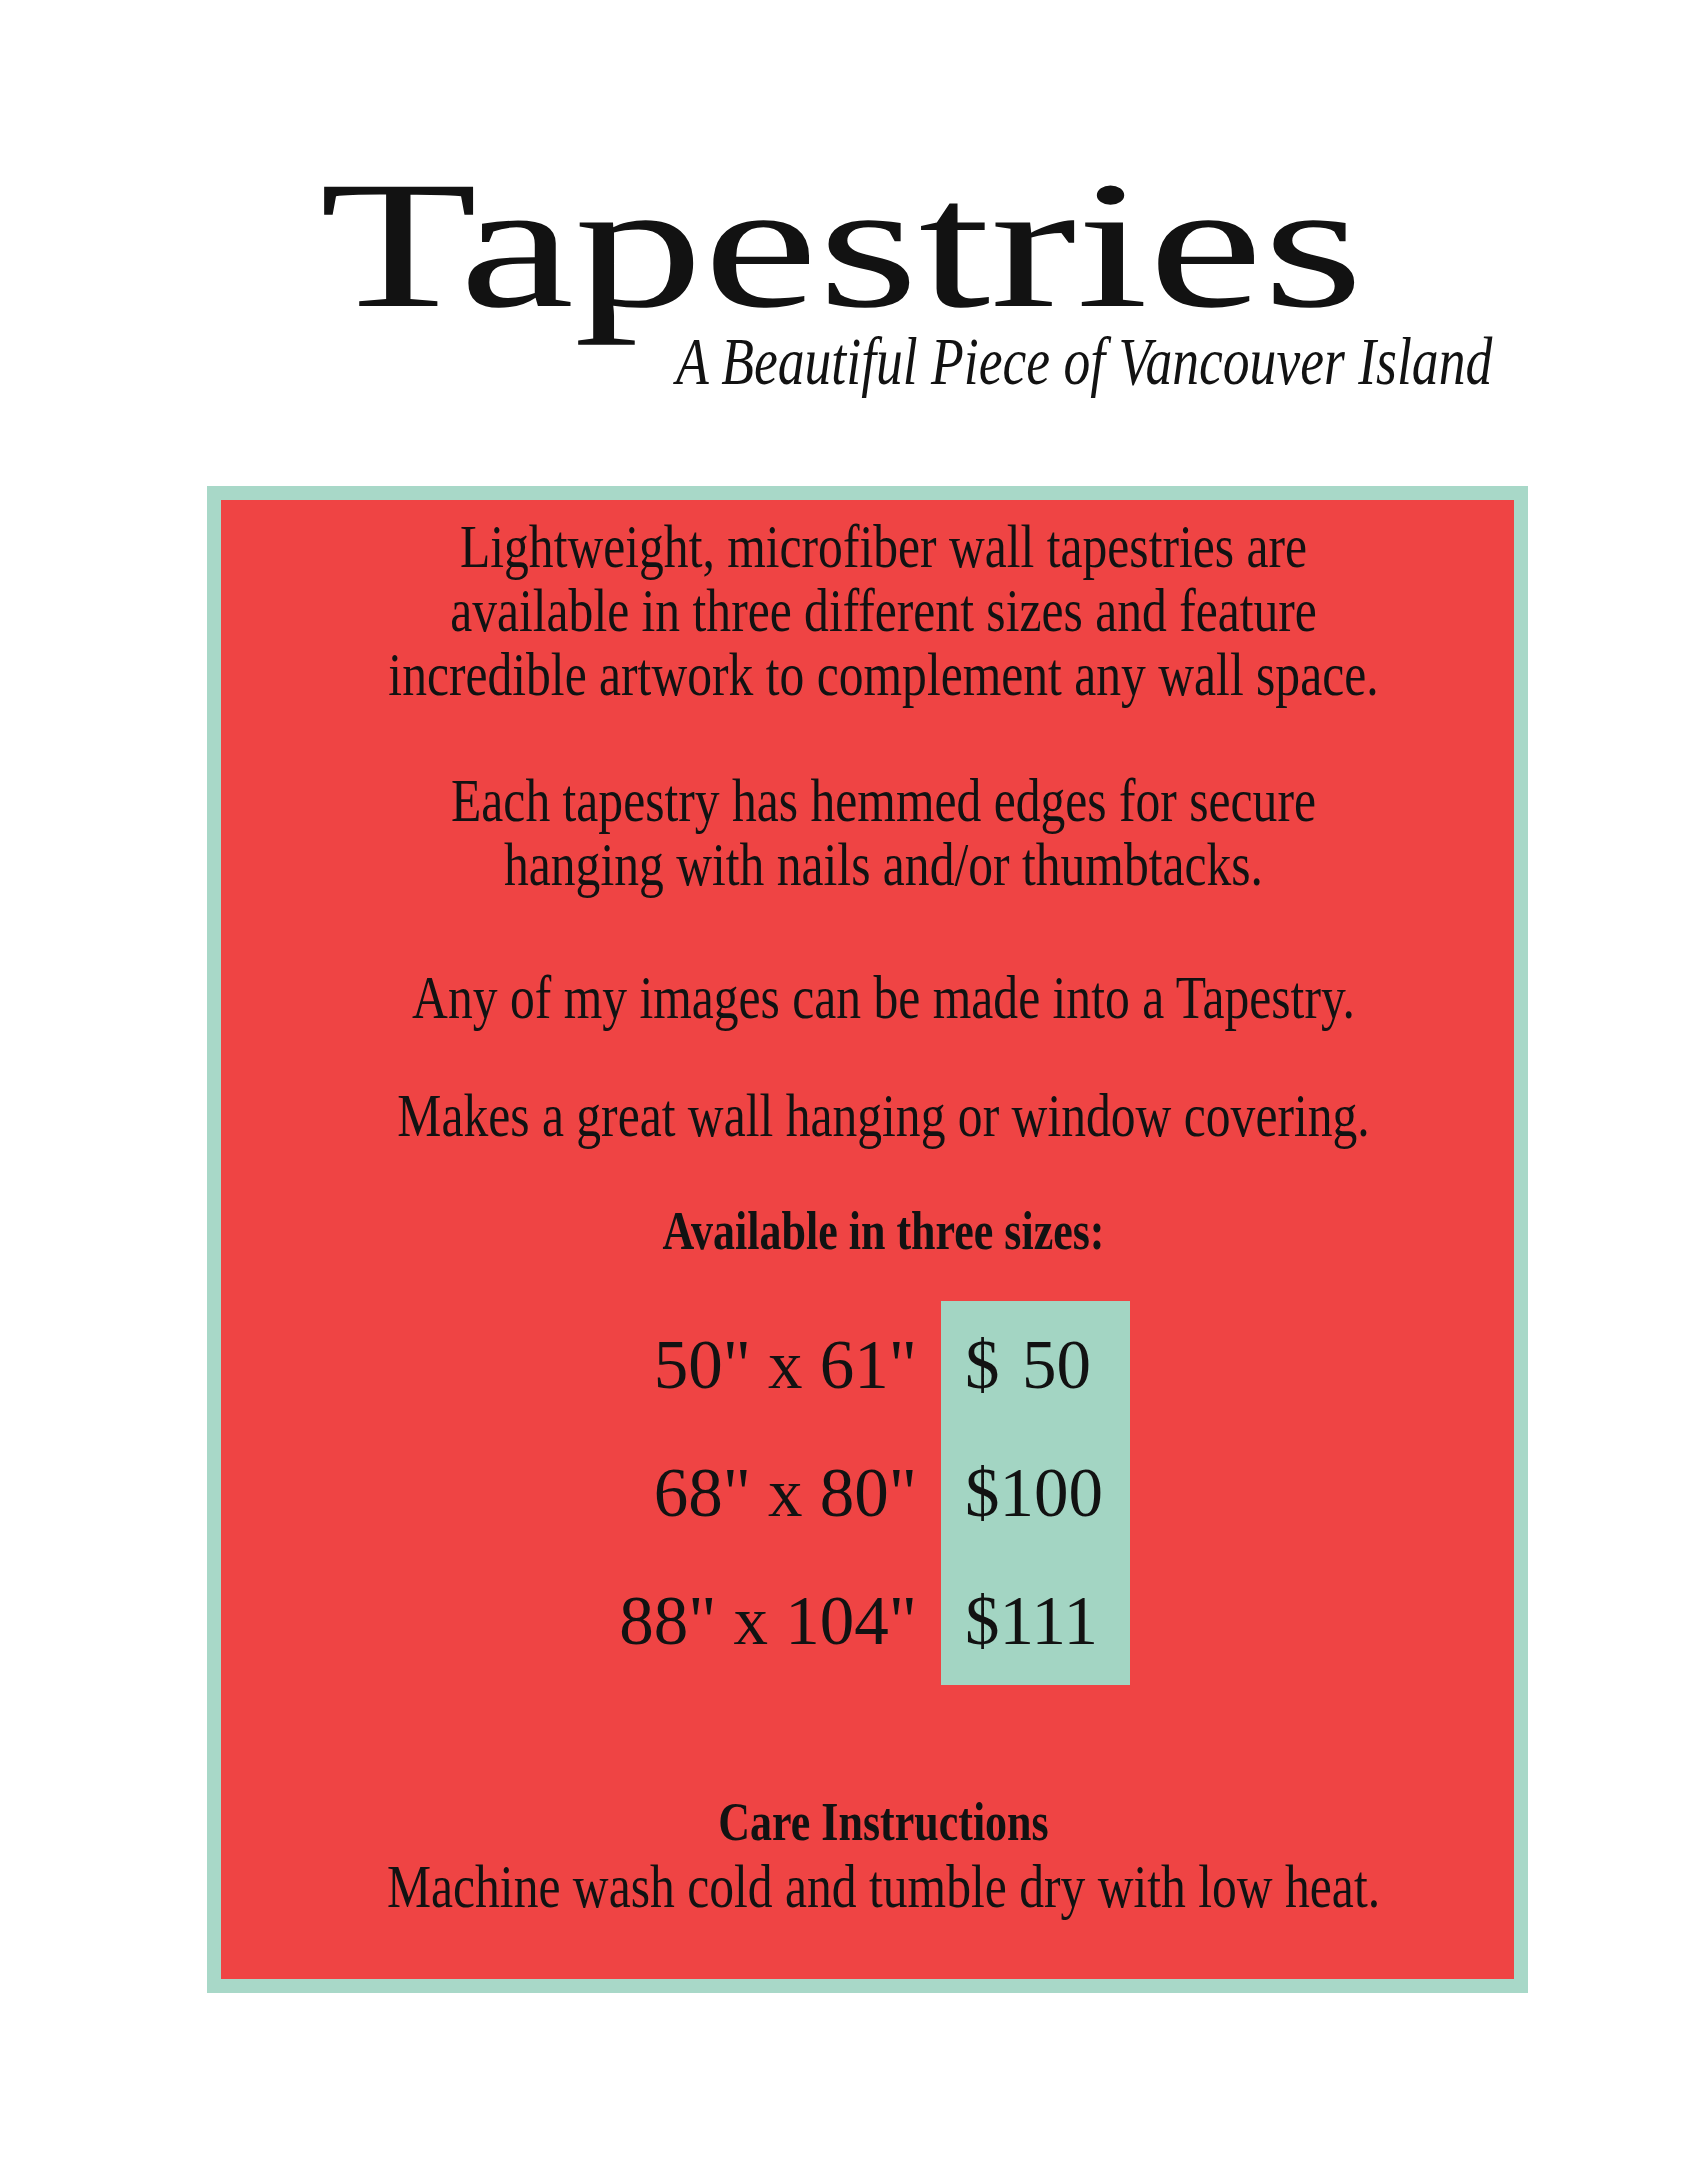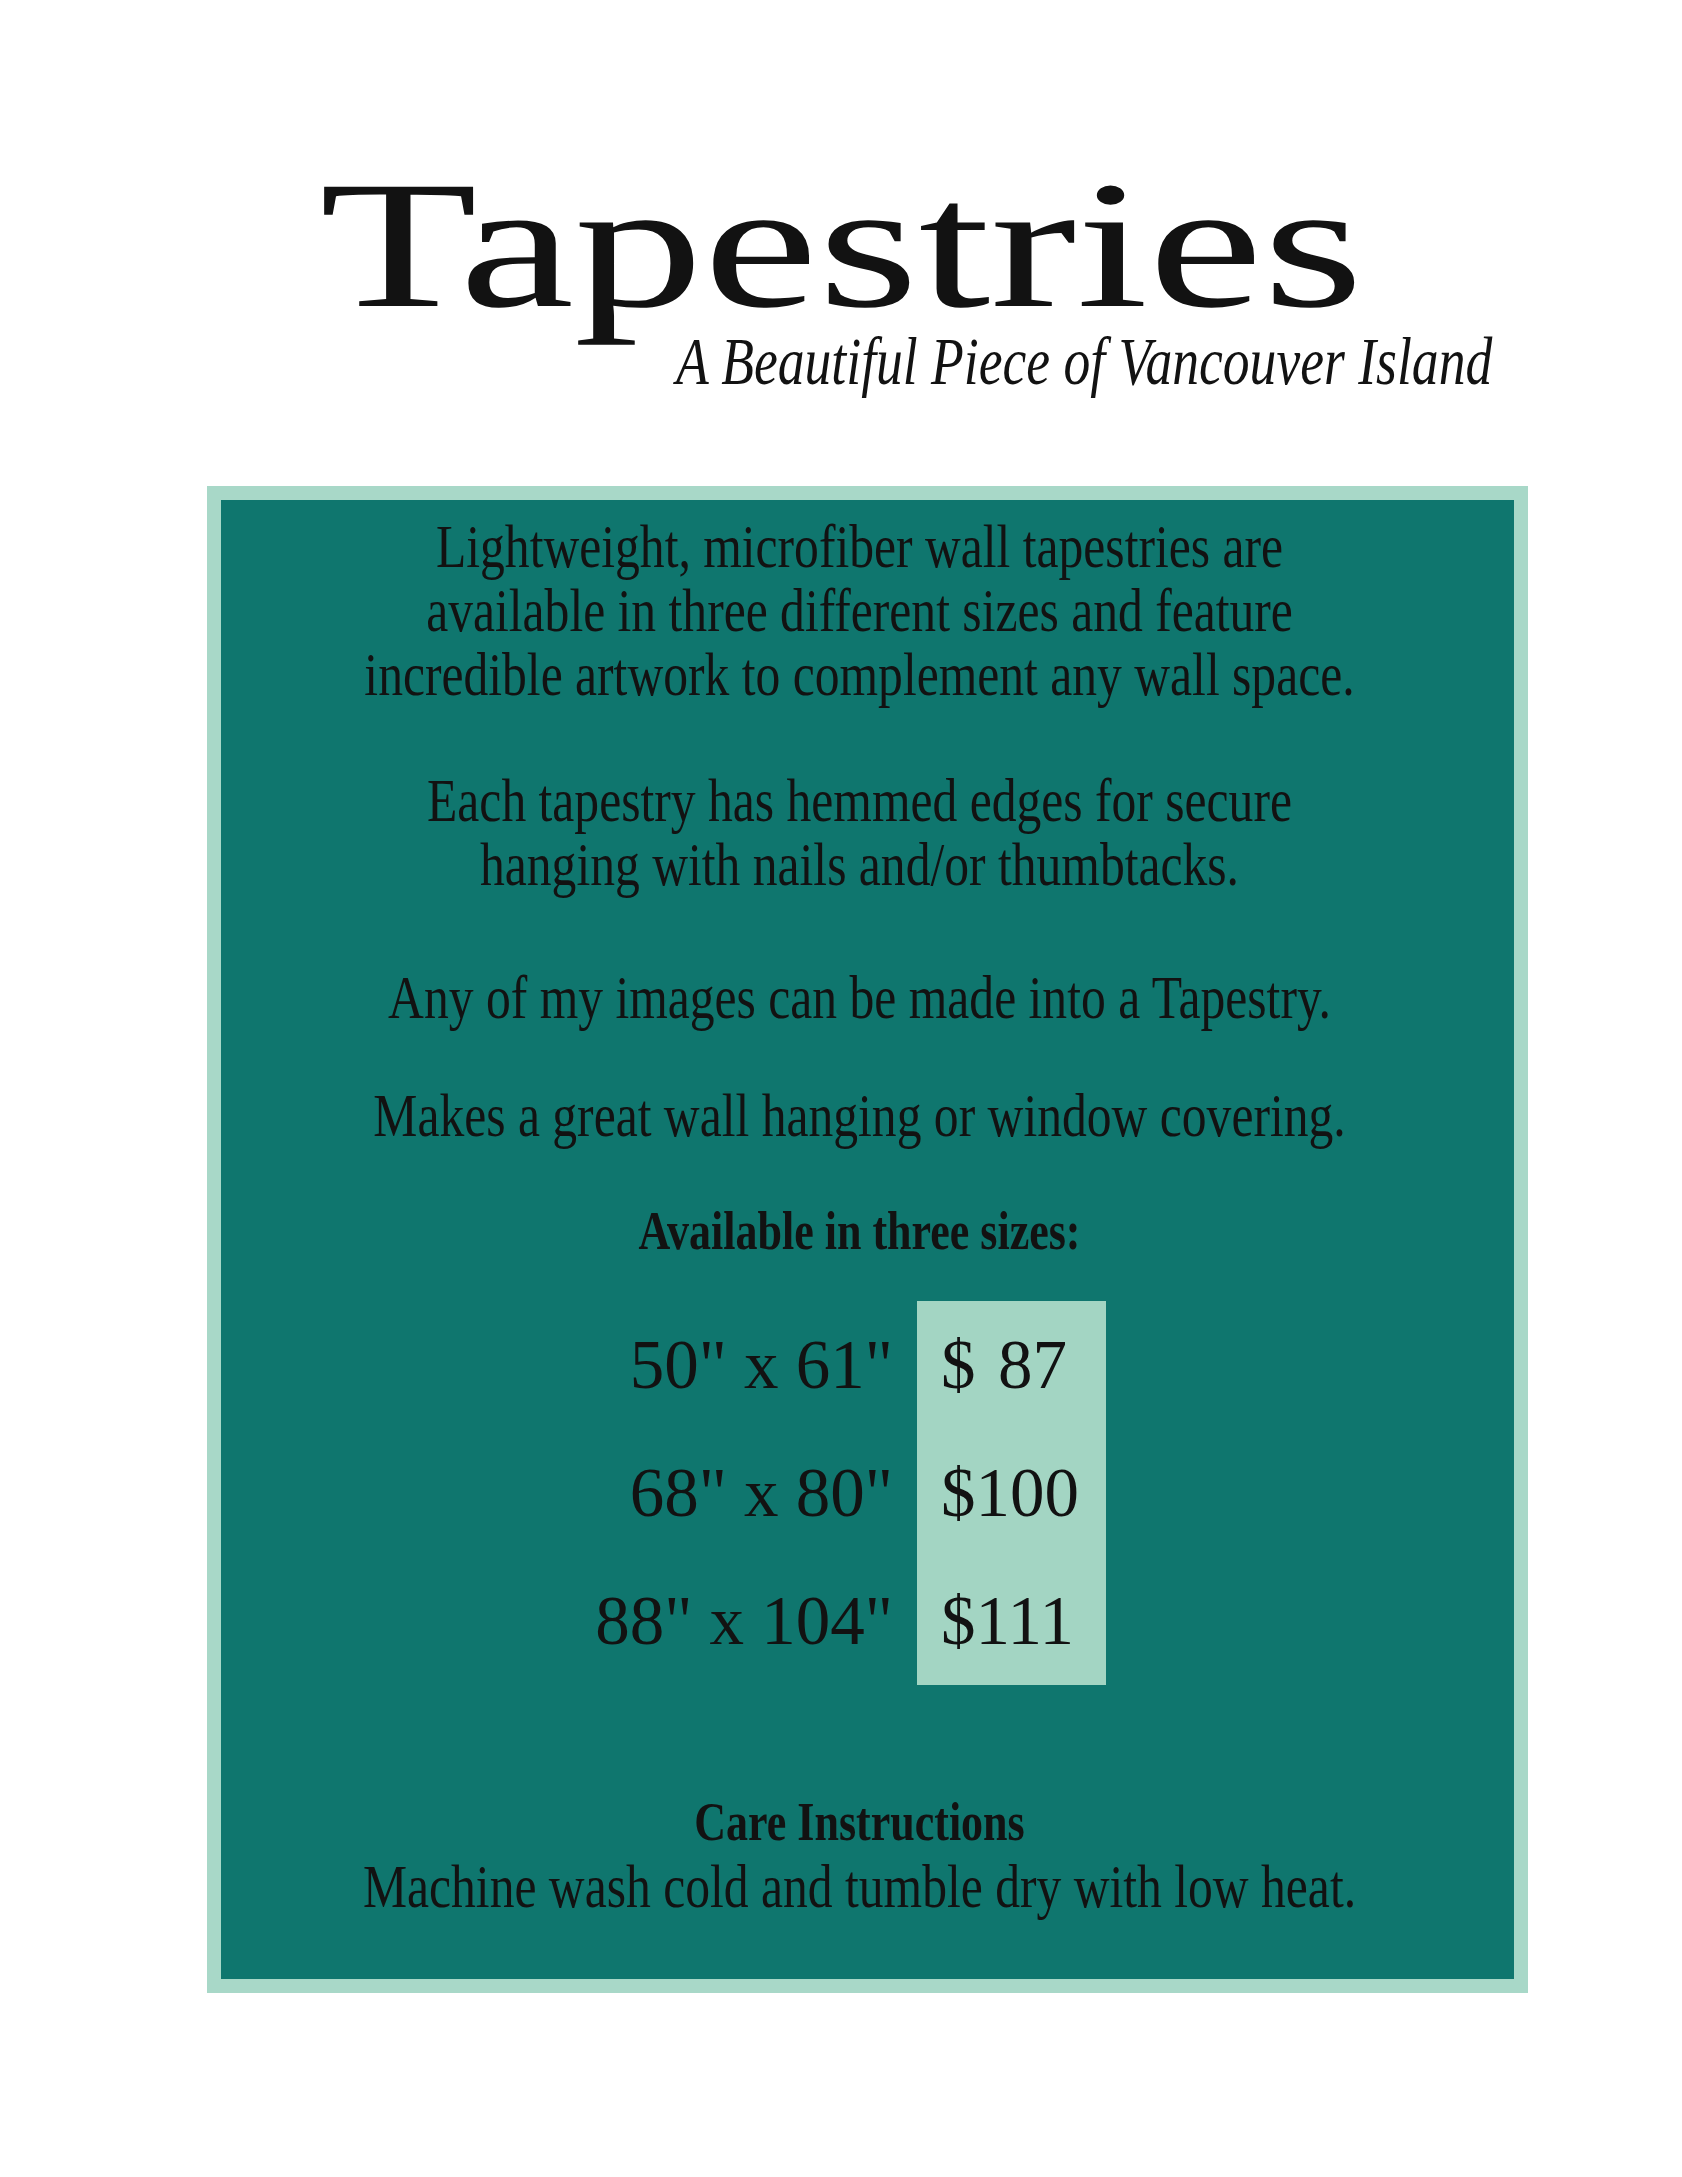--- a/index.html
+++ b/index.html
@@ -40,21 +40,22 @@
 
   
   .info-box {
     position: absolute;
     left: 207px;
     top: 486px;
     width: 1321px;
     height: 1507px;
     box-sizing: border-box;
     border: 14.7px solid #a8d8c8;
-    background: #0f766e;
+    background: #ef4444;
+    padding-left: 24px;
   }
 
   .para, .heading, .care-text {
     width: 1539px;
     margin-left: -131px;
     text-align: center;
     white-space: pre-line;
     transform: scaleX(0.80);
     transform-origin: 50% 50%;
   }
@@ -128,21 +129,21 @@
     <div class="para p4">Makes a great wall hanging or window covering.</div>
 
     <div class="heading sizes-heading">Available in three sizes:</div>
 
     <div class="price-table">
 
       <div class="price-row">
         <div class="size-cell">50" x 61"</div>
         <div class="price-cell">
           <span>$</span>
-          <span>87</span>
+          <span>50</span>
         </div>
       </div>
 
       <div class="price-row">
         <div class="size-cell">68" x 80"</div>
         <div class="price-cell">
           <span>$</span>
           <span>100</span>
         </div>
       </div>

